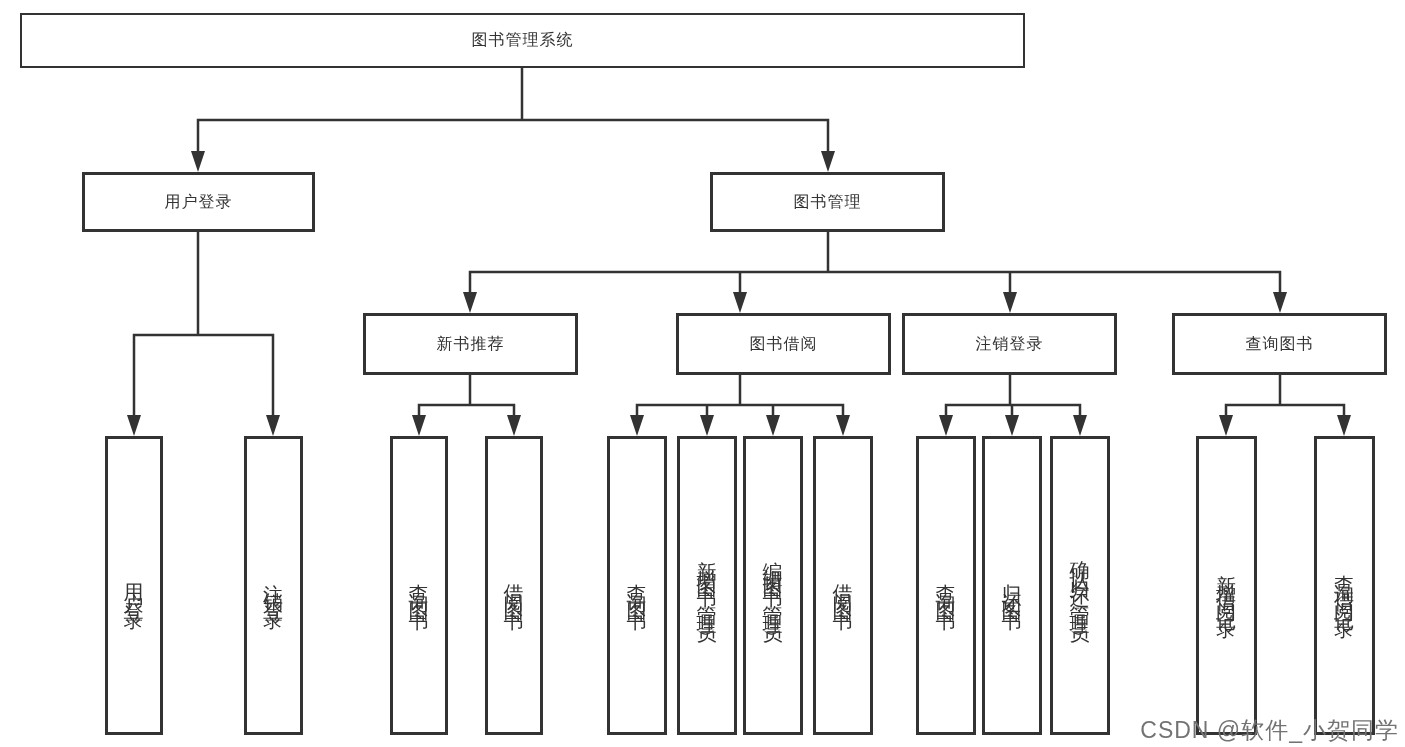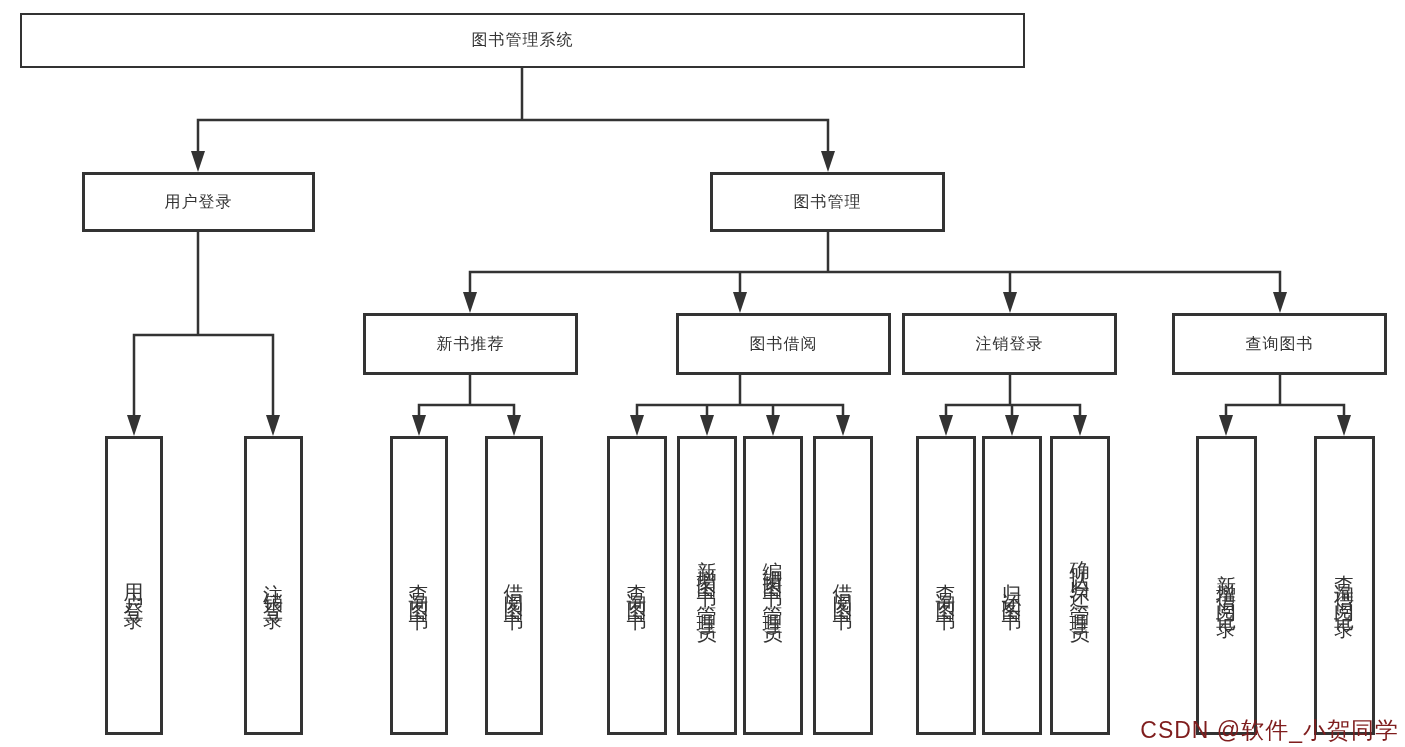--- a/index.html
+++ b/index.html
@@ -18,21 +18,21 @@
     position: absolute; z-index: 2; top: 436px; height: 299px;
     border: 3px solid #333333; background: #ffffff;
     display: flex; align-items: center; justify-content: center;
   }
   .vbox span {
     writing-mode: vertical-rl; text-orientation: mixed;
     font-size: 20px; line-height: 1; letter-spacing: 9px; color: #333333;
   }
   .watermark {
     position: absolute; z-index: 5; right: 6px; bottom: 1px;
-    font-size: 23px; color: #7f1d1d; letter-spacing: 1px; white-space: nowrap;
+    font-size: 23px; color: #737373; letter-spacing: 1px; white-space: nowrap;
   }
 </style>
 </head>
 <body>
 
 <div id="canvas">
 
   <svg class="wires" width="1405" height="747" viewBox="0 0 1405 747">
     <g stroke="#333333" stroke-width="2.5" fill="#333333">
       <path fill="none" d="M522 68 V120 M196.75 120 H829.25 M198 120 V152 M828 120 V152"></path>

